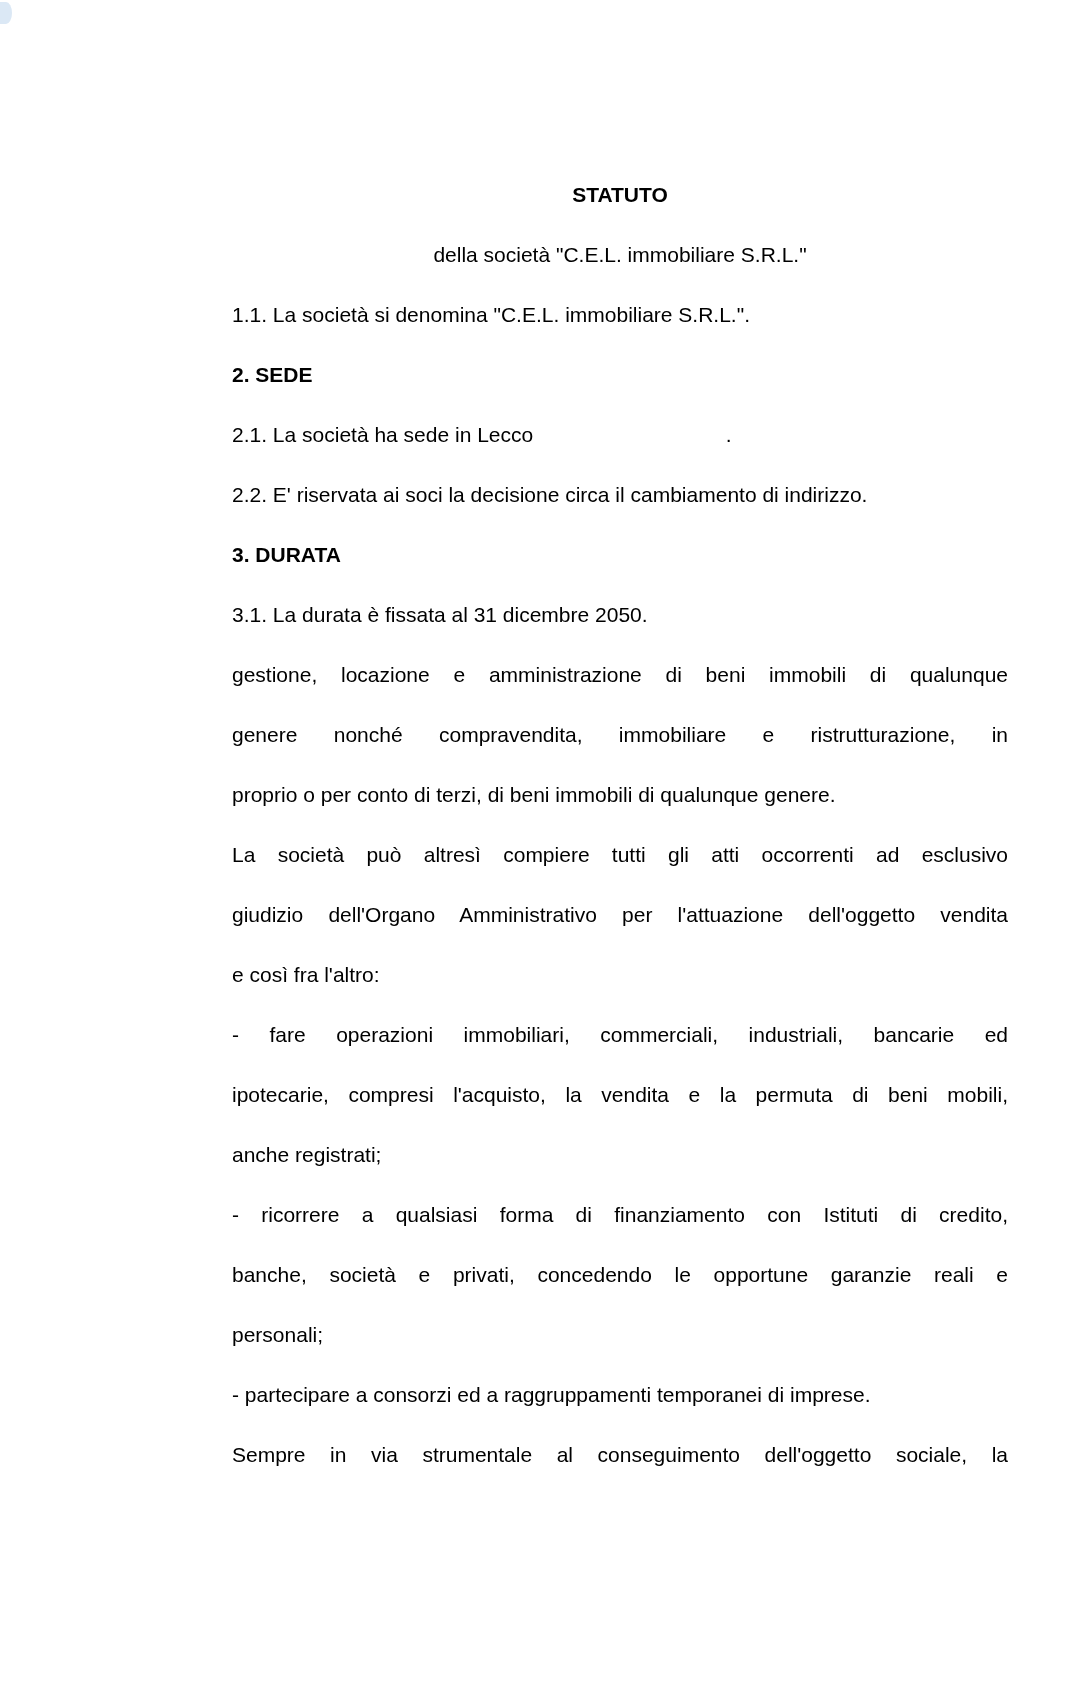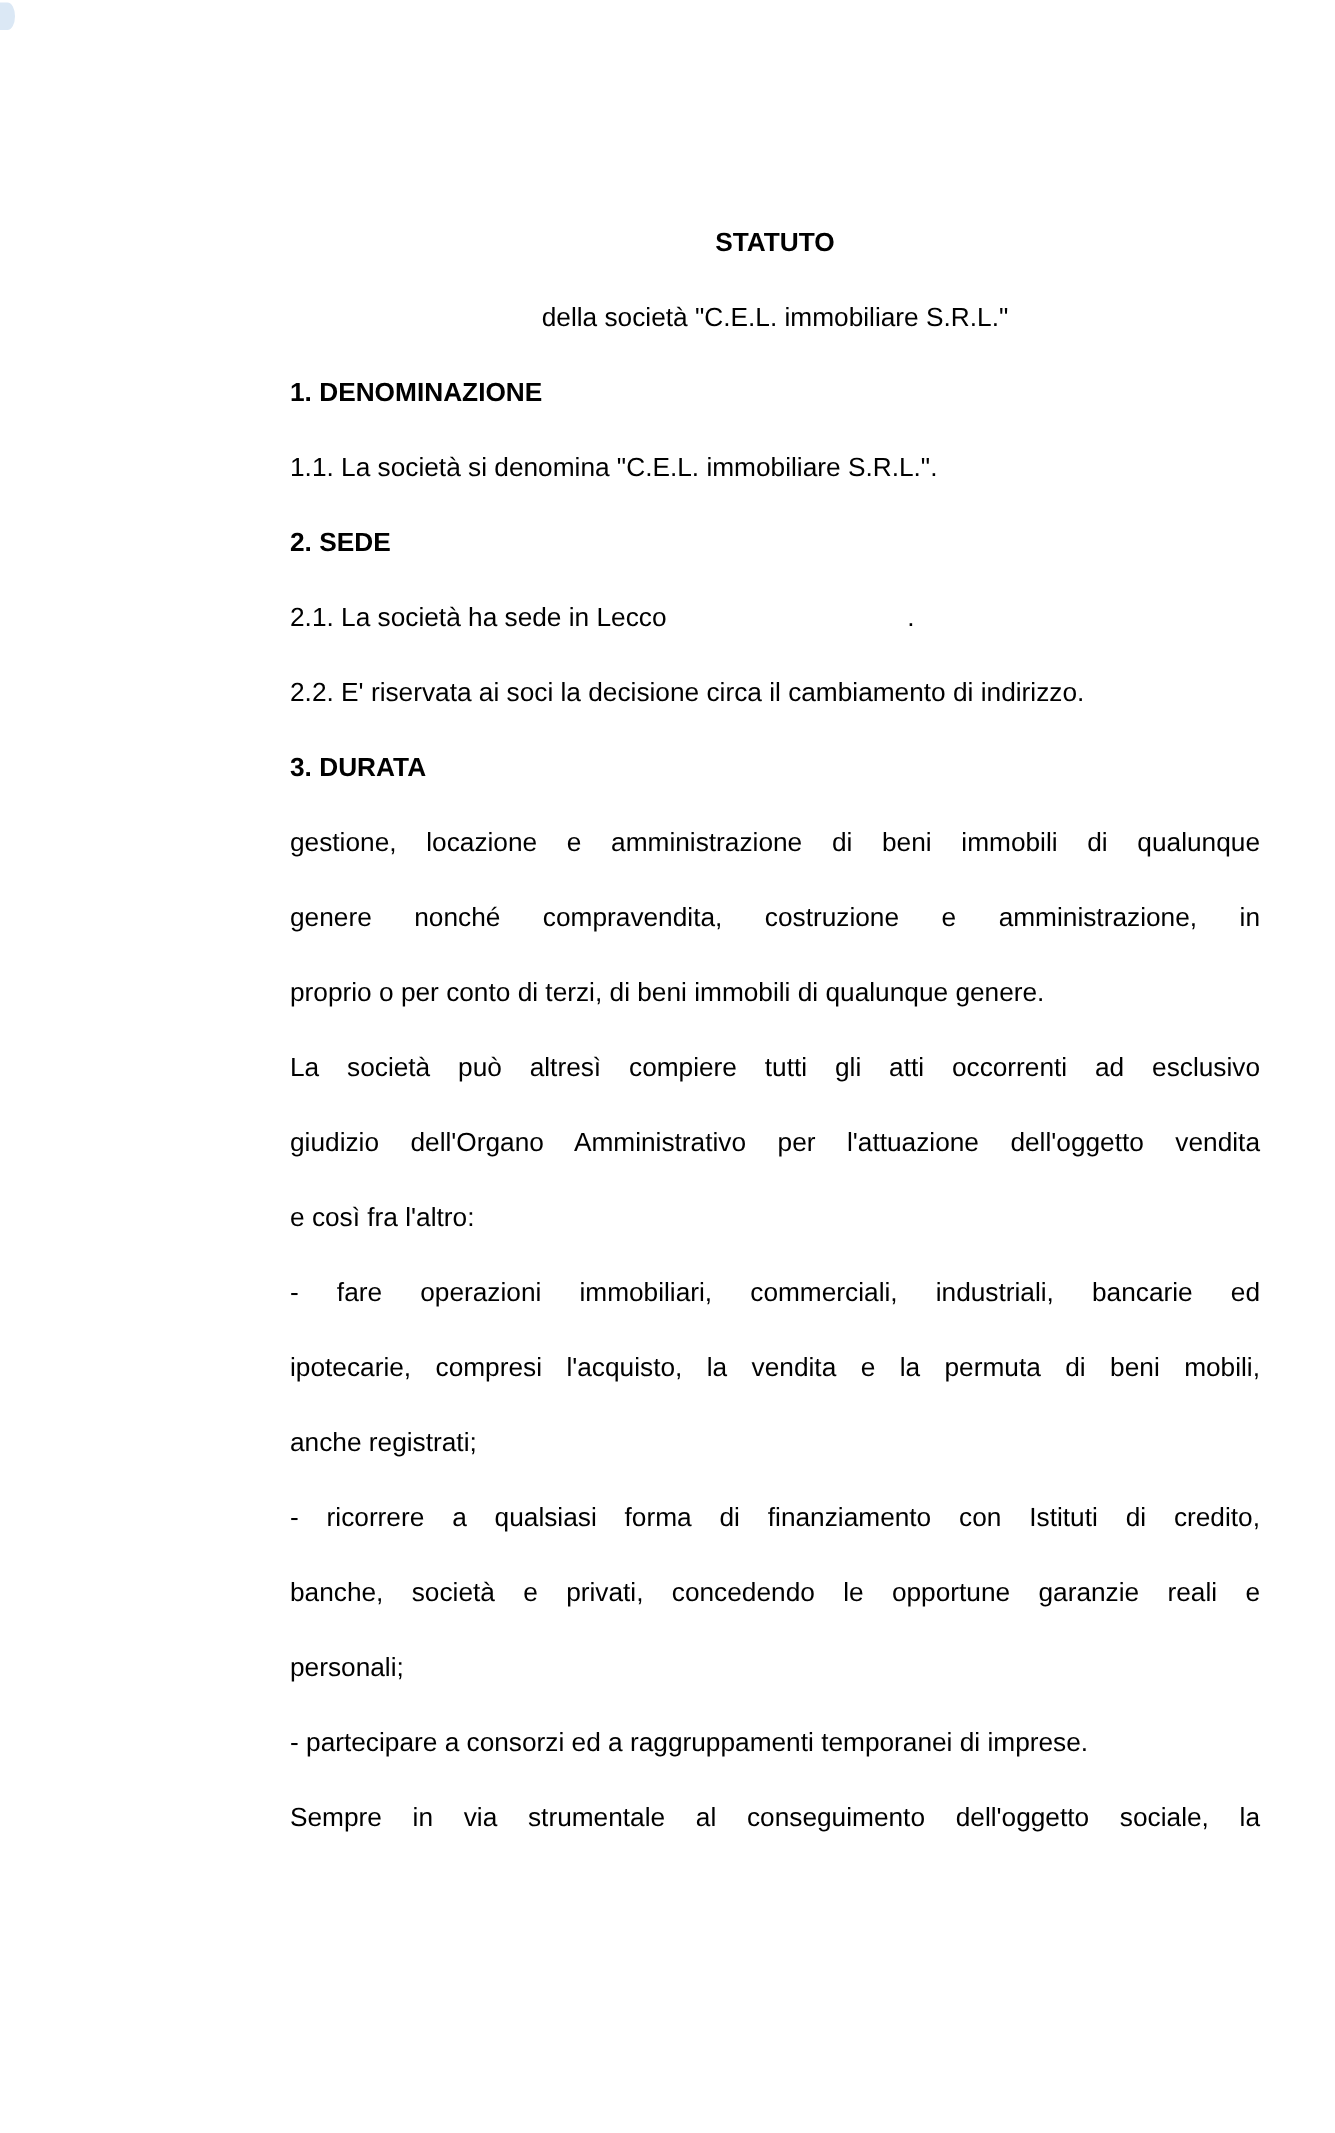--- a/index.html
+++ b/index.html
@@ -56,28 +56,28 @@
   }
 </style>
 </head>
 <body>
 
 <div class="page">
   <div class="scan-artifact"></div>
   <div class="content" id="document-content">
       <div class="line title">STATUTO</div>
       <div class="line center">della società "C.E.L. immobiliare S.R.L."</div>
-      <div class="line heading">1. DENOMINAZIONE</div>
       <div class="line body">1.1. La società si denomina "C.E.L. immobiliare S.R.L.".</div>
       <div class="line heading">2. SEDE</div>
       <div class="line body">2.1. La società ha sede in Lecco&nbsp;&nbsp;&nbsp;&nbsp;&nbsp;&nbsp;&nbsp;&nbsp;&nbsp;&nbsp;&nbsp;&nbsp;&nbsp;&nbsp;&nbsp;&nbsp;&nbsp;&nbsp;&nbsp;&nbsp;&nbsp;&nbsp;&nbsp;&nbsp;&nbsp;&nbsp;&nbsp;&nbsp;&nbsp;&nbsp;&nbsp;&nbsp;&nbsp;.</div>
       <div class="line body">2.2. E' riservata ai soci la decisione circa il cambiamento di indirizzo.</div>
       <div class="line heading">3. DURATA</div>
+      <div class="line body">3.1. La durata è fissata al 31 dicembre 2050.</div>
       <div class="line justify">gestione, locazione e amministrazione di beni immobili di qualunque</div>
-      <div class="line justify">genere nonché compravendita, costruzione e amministrazione, in</div>
+      <div class="line justify">genere nonché compravendita, immobiliare e ristrutturazione, in</div>
       <div class="line body">proprio o per conto di terzi, di beni immobili di qualunque genere.</div>
       <div class="line justify">La società può altresì compiere tutti gli atti occorrenti ad esclusivo</div>
       <div class="line justify">giudizio dell'Organo Amministrativo per l'attuazione dell'oggetto vendita</div>
       <div class="line body">e così fra l'altro:</div>
       <div class="line justify">- fare operazioni immobiliari, commerciali, industriali, bancarie ed</div>
       <div class="line justify">ipotecarie, compresi l'acquisto, la vendita e la permuta di beni mobili,</div>
       <div class="line body">anche registrati;</div>
       <div class="line justify">- ricorrere a qualsiasi forma di finanziamento con Istituti di credito,</div>
       <div class="line justify">banche, società e privati, concedendo le opportune garanzie reali e</div>
       <div class="line body">personali;</div>

